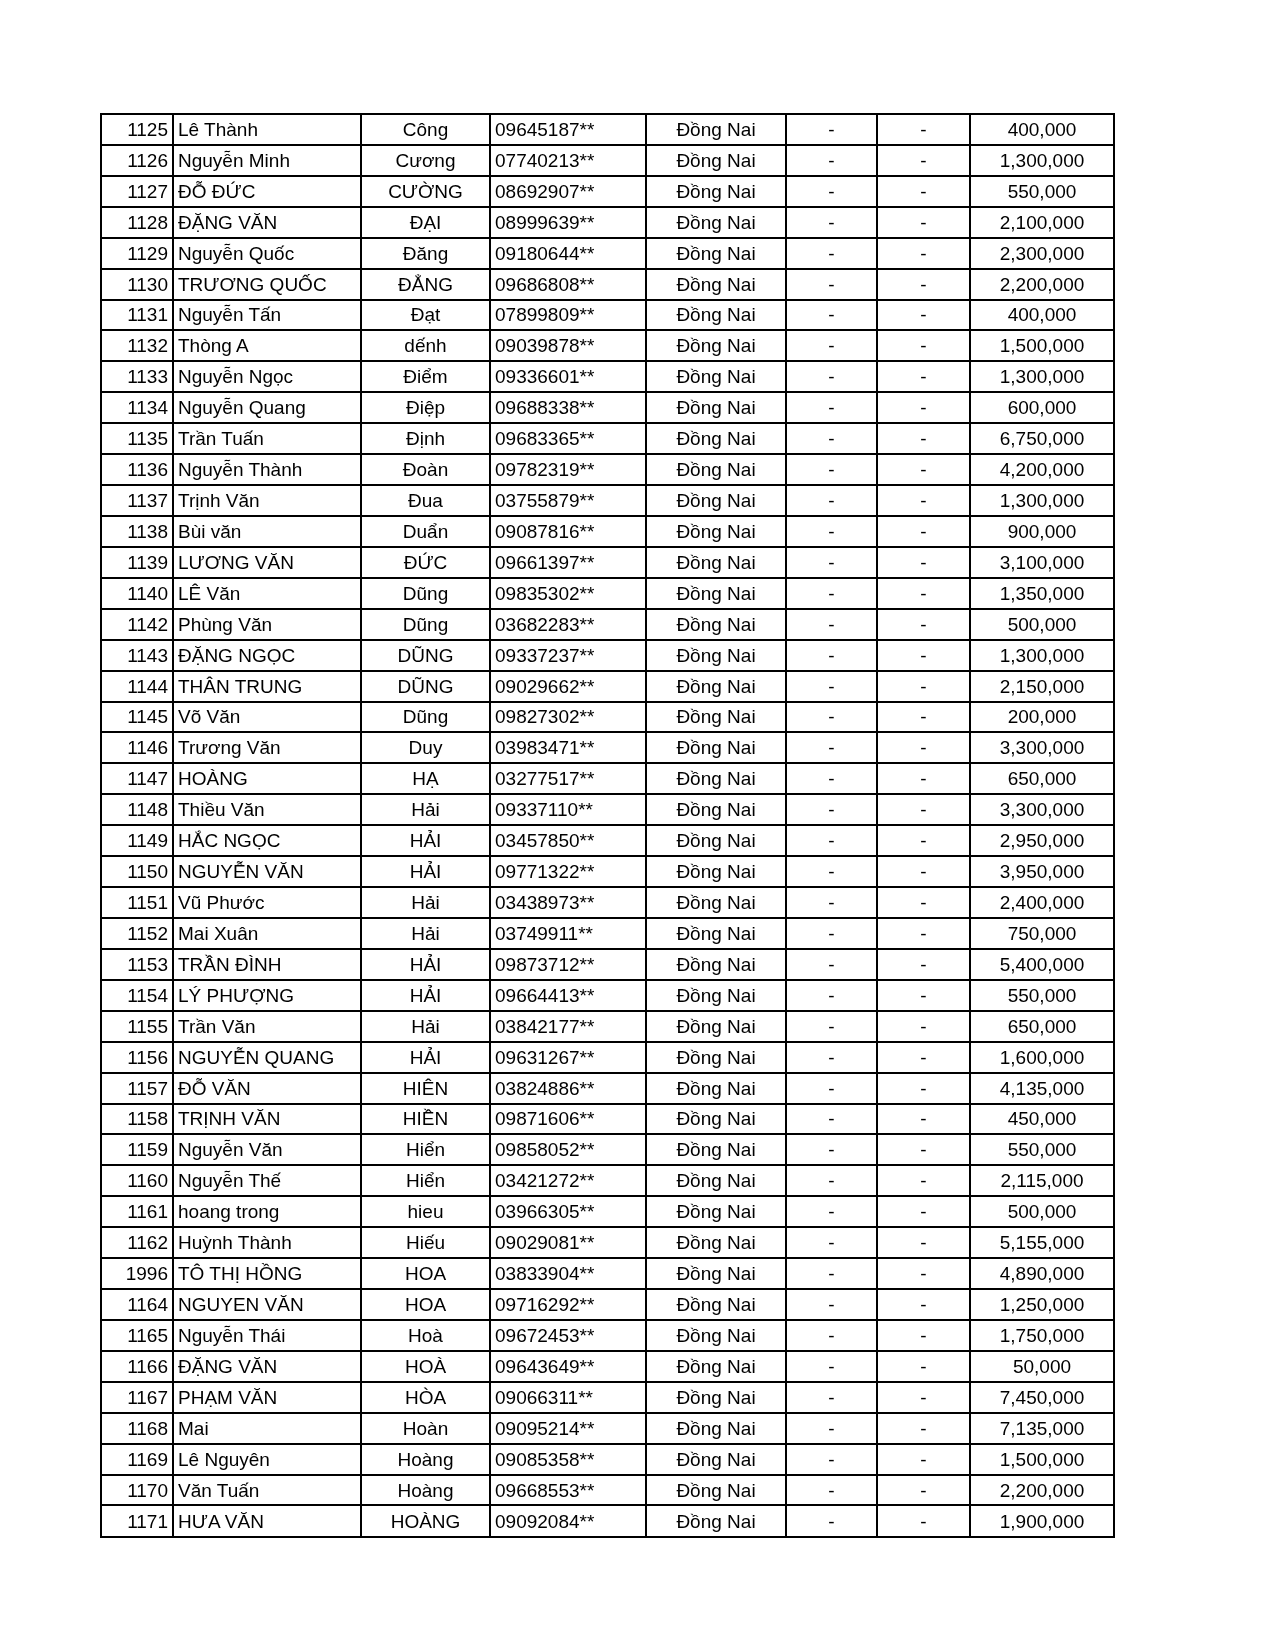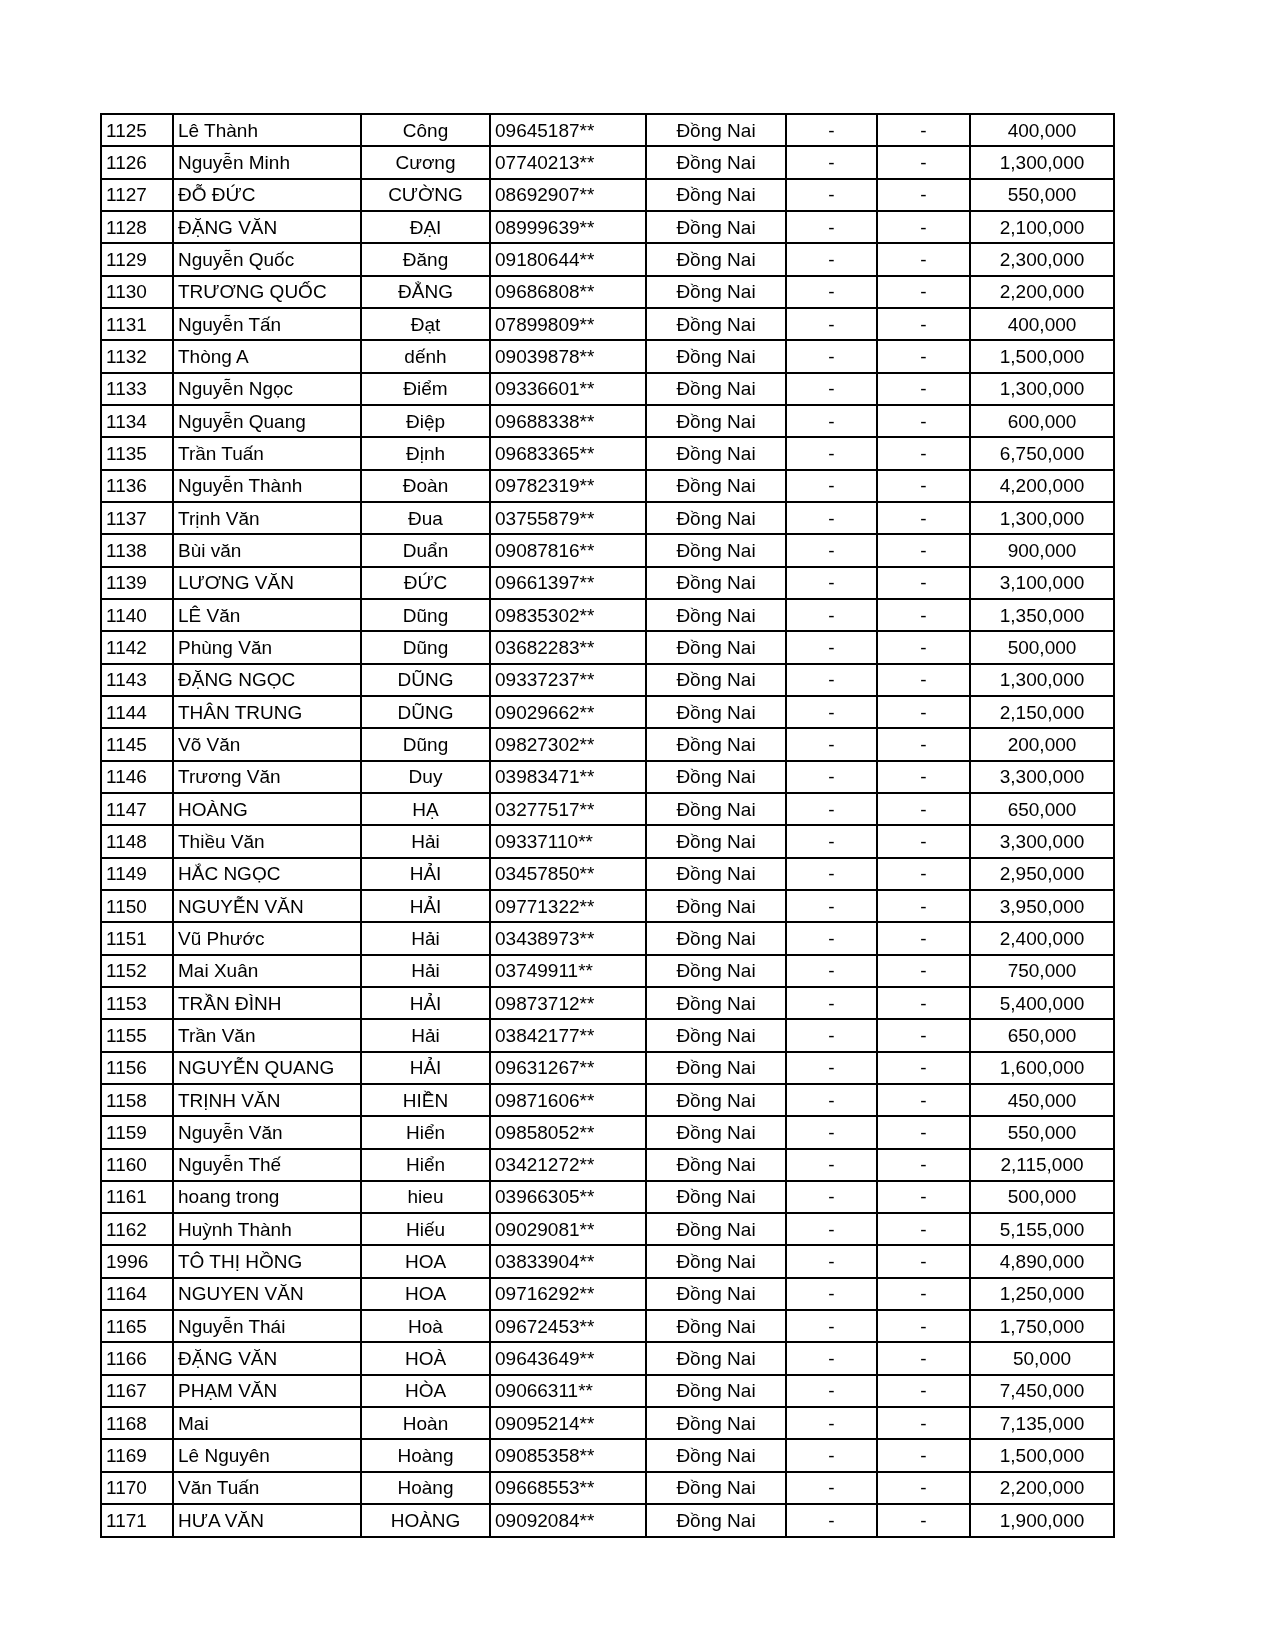--- a/index.html
+++ b/index.html
@@ -33,21 +33,21 @@
     font-size: 19px;
     line-height: 1;
   }
   table.data-table td {
     border: 2px solid #000000;
     padding: 0 4px;
     white-space: nowrap;
     overflow: hidden;
     vertical-align: middle;
   }
-  td.c-id    { text-align: left;  padding-right: 5px; }
+  td.c-id    { text-align: right;  padding-right: 5px; }
   td.c-name  { text-align: left; }
   td.c-given { text-align: center; }
   td.c-phone { }
   td.c-prov  { text-align: center; }
   td.c-dash  { text-align: center; }
   td.c-amt   { text-align: center;  padding-right: 9px; }
 </style>
 </head>
 <body>
 
@@ -338,38 +338,58 @@
           <td class="c-id">1153</td>
           <td class="c-name">TRẦN ĐÌNH</td>
           <td class="c-given">HẢI</td>
           <td class="c-phone">09873712**</td>
           <td class="c-prov">Đồng Nai</td>
           <td class="c-dash">-</td>
           <td class="c-dash">-</td>
           <td class="c-amt">5,400,000</td>
         </tr>
         <tr>
+          <td class="c-id">1154</td>
+          <td class="c-name">LÝ PHƯỢNG</td>
+          <td class="c-given">HẢI</td>
+          <td class="c-phone">09664413**</td>
+          <td class="c-prov">Đồng Nai</td>
+          <td class="c-dash">-</td>
+          <td class="c-dash">-</td>
+          <td class="c-amt">550,000</td>
+        </tr>
+        <tr>
           <td class="c-id">1155</td>
           <td class="c-name">Trần Văn</td>
           <td class="c-given">Hải</td>
           <td class="c-phone">03842177**</td>
           <td class="c-prov">Đồng Nai</td>
           <td class="c-dash">-</td>
           <td class="c-dash">-</td>
           <td class="c-amt">650,000</td>
         </tr>
         <tr>
           <td class="c-id">1156</td>
           <td class="c-name">NGUYỄN QUANG</td>
           <td class="c-given">HẢI</td>
           <td class="c-phone">09631267**</td>
           <td class="c-prov">Đồng Nai</td>
           <td class="c-dash">-</td>
           <td class="c-dash">-</td>
           <td class="c-amt">1,600,000</td>
+        </tr>
+        <tr>
+          <td class="c-id">1157</td>
+          <td class="c-name">ĐỖ VĂN</td>
+          <td class="c-given">HIÊN</td>
+          <td class="c-phone">03824886**</td>
+          <td class="c-prov">Đồng Nai</td>
+          <td class="c-dash">-</td>
+          <td class="c-dash">-</td>
+          <td class="c-amt">4,135,000</td>
         </tr>
         <tr>
           <td class="c-id">1158</td>
           <td class="c-name">TRỊNH VĂN</td>
           <td class="c-given">HIỀN</td>
           <td class="c-phone">09871606**</td>
           <td class="c-prov">Đồng Nai</td>
           <td class="c-dash">-</td>
           <td class="c-dash">-</td>
           <td class="c-amt">450,000</td>

